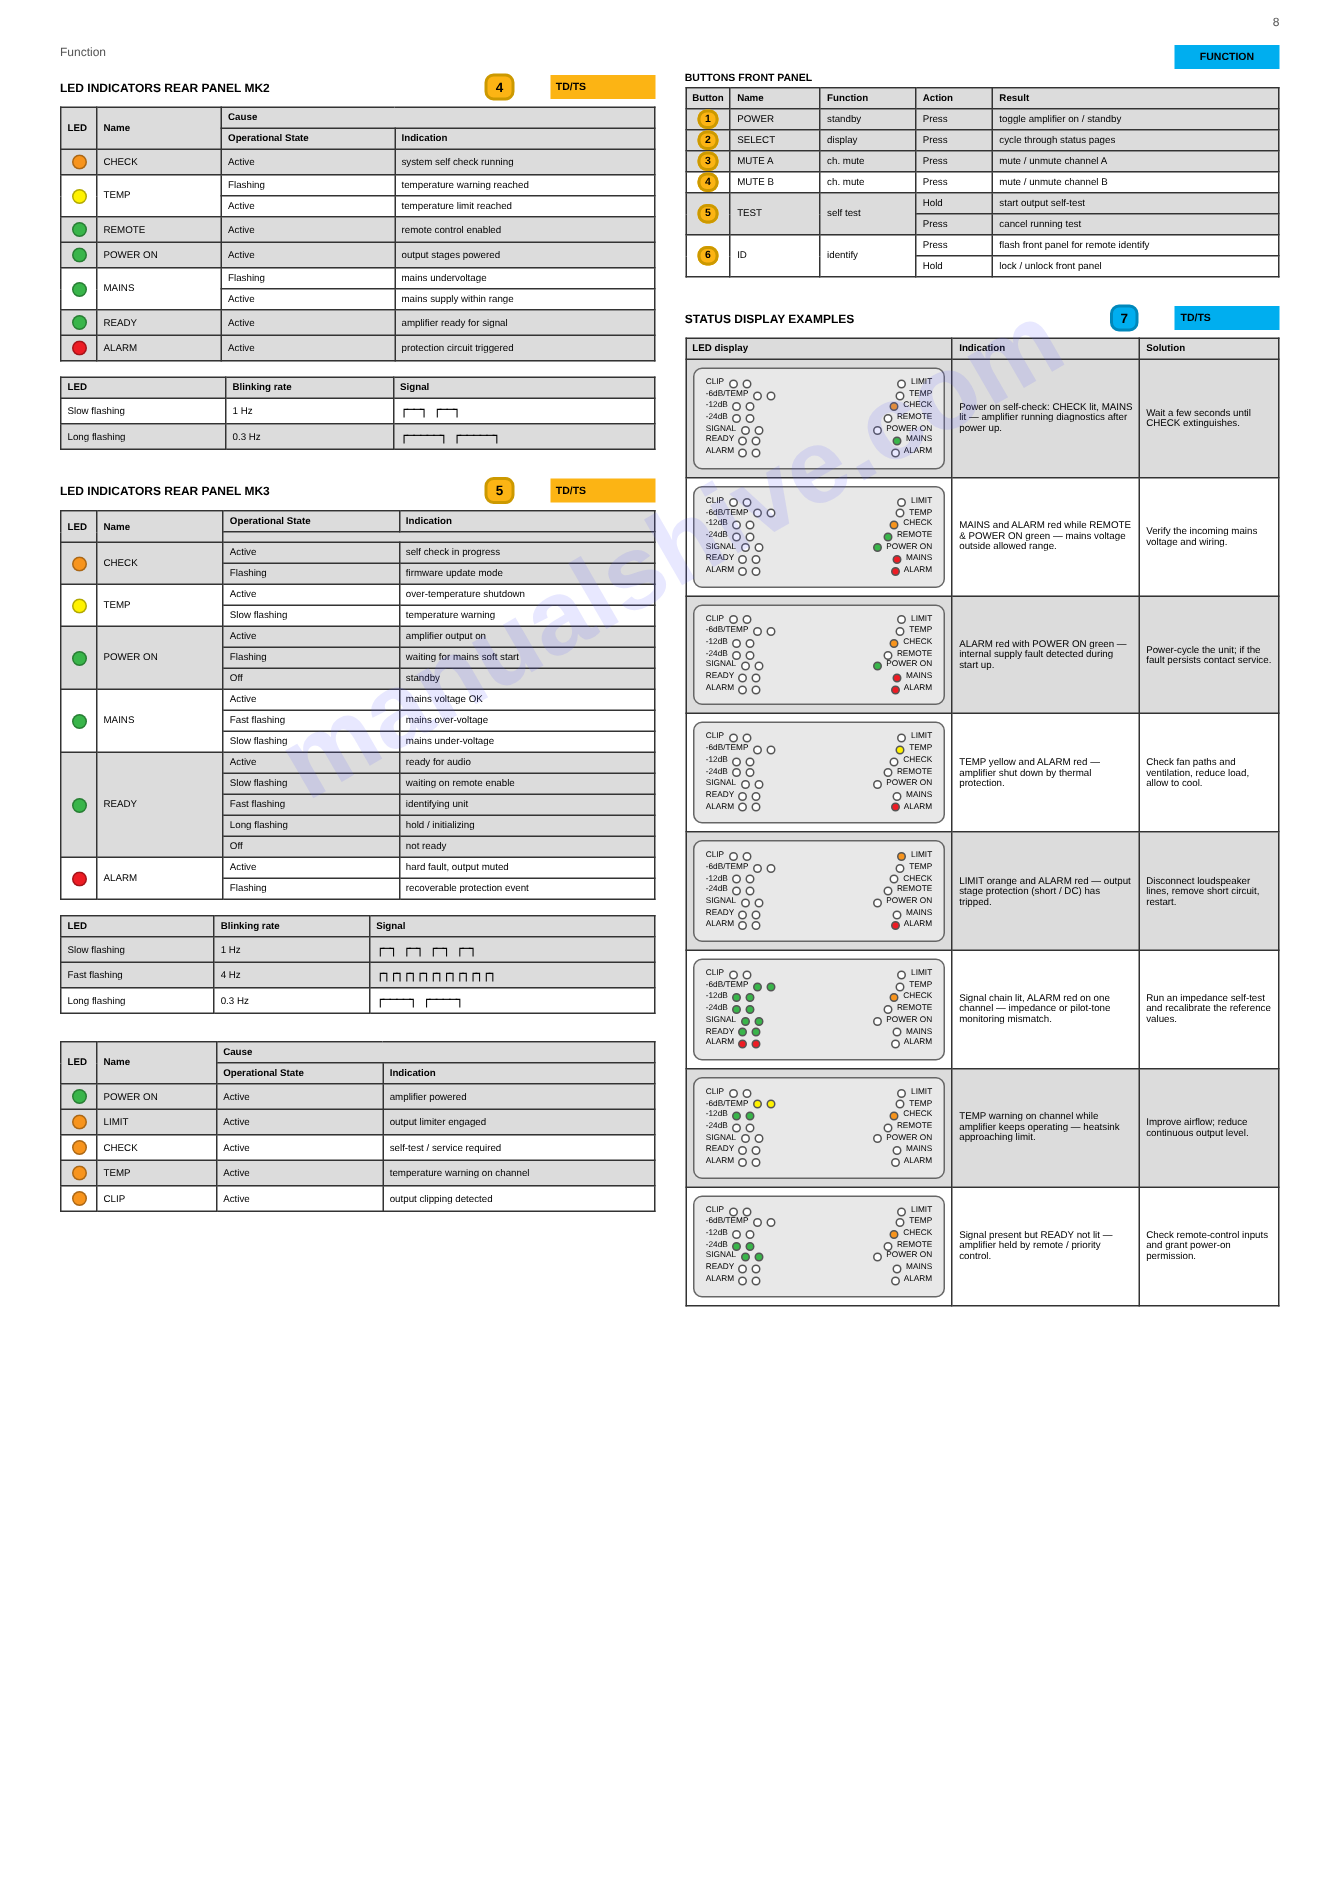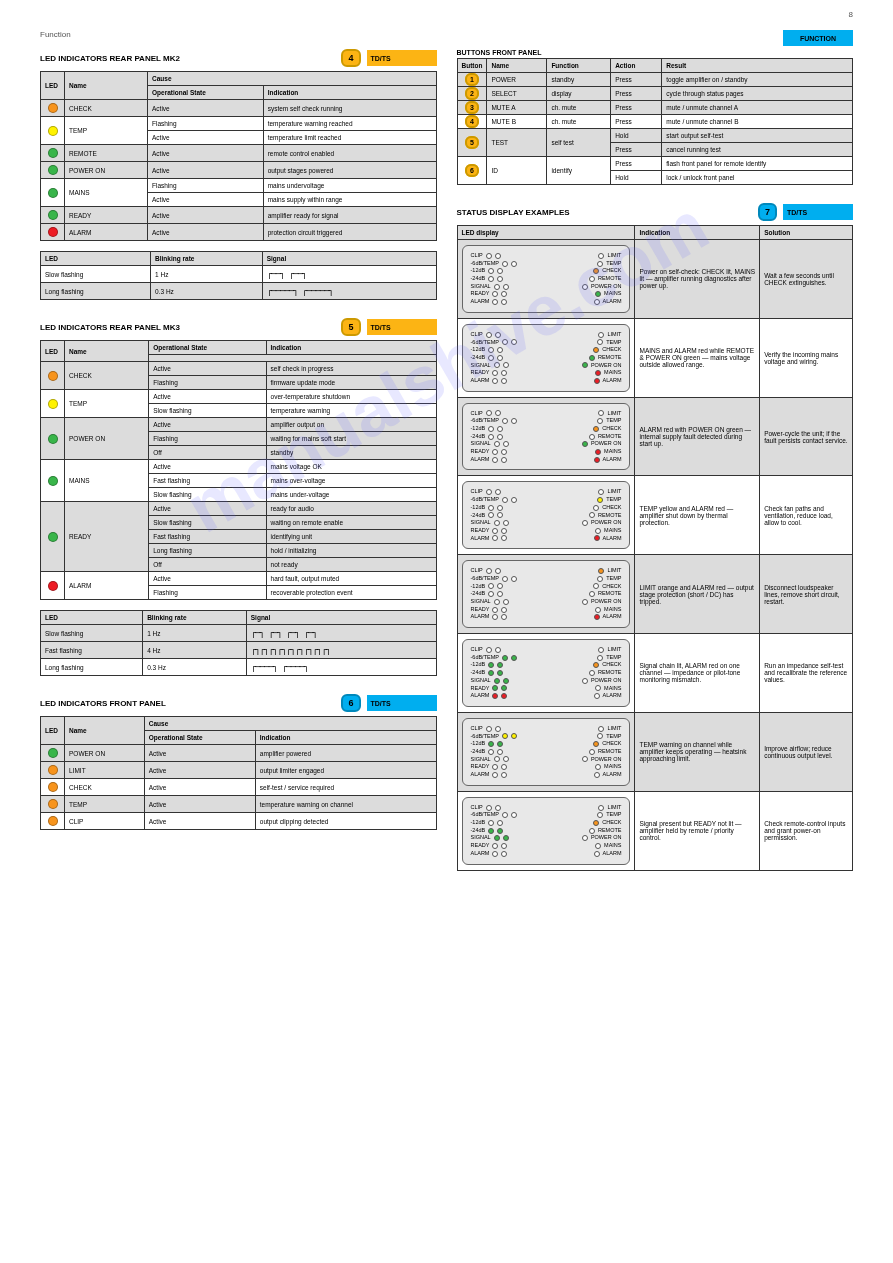--- a/index.html
+++ b/index.html
@@ -1,21 +1,21 @@
 <!DOCTYPE html>
 <html><head>
 <meta charset="utf-8">
 <style>
   * { margin: 0; padding: 0; box-sizing: border-box; }
   body { font-family: Arial, sans-serif; font-size: 7px; background: #fff; width: 893px; }
   .page { position: relative; width: 893px; padding: 30px 40px; }
   .cols { display: flex; gap: 20px; }
   .col { flex: 1; min-width: 0; }
   .section { margin-bottom: 18px; }
-  .sec-header { display: flex; align-items: center; justify-content: flex-end; gap: 6px; margin-bottom: 4px; }
+  .sec-header { display: flex; align-items: center; justify-content: flex-end; gap: 24px; margin-bottom: 4px; }
   .sec-num { border: 2px solid #cc9900; border-radius: 6px; padding: 2px 5px; font-size: 9px; font-weight: bold; background: #fcb414; }
   .sec-num.blue { background: #00aeef; border-color: #0088bb; }
   .sec-bar { height: 16px; flex: 0 0 70px; background: #fcb414; display: flex; align-items: center; font-size: 7px; font-weight: bold; padding: 0 4px; }
   .sec-bar.blue { background: #00aeef; color: #000; }
   .sec-title { font-size: 8px; font-weight: bold; margin-right: auto; }
   table { border-collapse: collapse; width: 100%; font-size: 6.5px; }
   th, td { border: 1px solid #333; padding: 3px 4px; vertical-align: middle; text-align: left; }
   th { background: #dcdcdc; font-weight: bold; }
   .shade { background: #dcdcdc; }
   .led { display: inline-block; width: 10px; height: 10px; border-radius: 50%; border: 1px solid rgba(0,0,0,0.3); vertical-align: middle; }
@@ -276,25 +276,20 @@
           <tr>
                 <td>Long flashing</td>
               <td>0.3 Hz</td>
               <td class="wave">┌────┐    ┌────┐</td>
               </tr>
         </tbody>
           </table>
       </div>
 
       <div class="section">
-        <div class="sec-header">
-          <span class="sec-title">LED INDICATORS FRONT PANEL</span>
-          <span class="sec-num blue">6</span>
-          <span class="sec-bar blue">TD/TS</span>
-        </div>
         <table>
           <tbody>
               <tr>
                 <th rowspan="2">LED</th>
               <th rowspan="2">Name</th>
               <th colspan="3">Cause</th>
               </tr>
           <tr>
                 <th>Operational State</th>
               <th>Indication</th>

